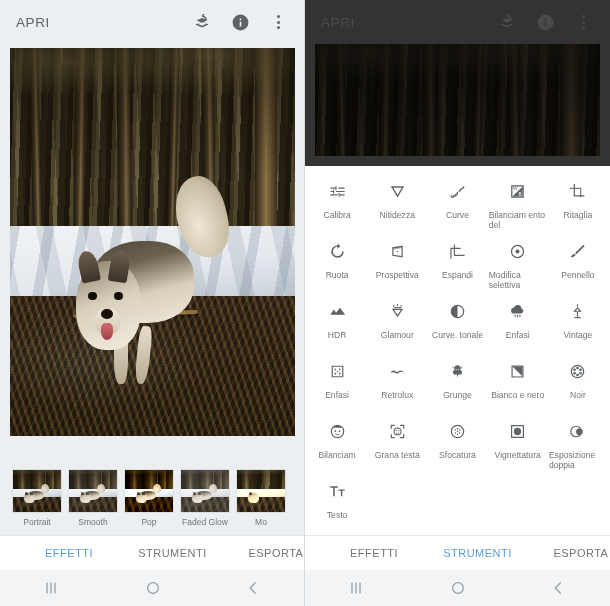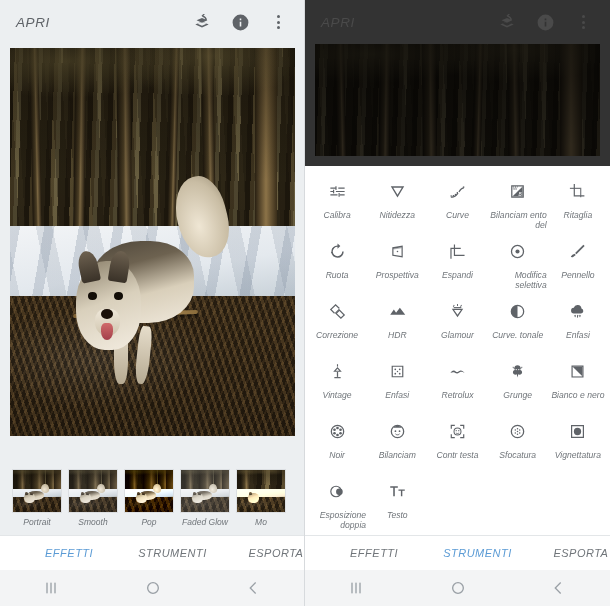--- a/index.html
+++ b/index.html
@@ -2,21 +2,21 @@
 <html><head>
 <meta charset="utf-8">
 <style>
   * { box-sizing: border-box; margin: 0; padding: 0; }
   html, body {
     width: 610px; height: 606px;
     font-family: "Liberation Sans", sans-serif;
     background: #ffffff;
     overflow: hidden;
   }
-  .screen { display: flex; width: 522px; height: 606px; font-style: italic; }
+  .screen { display: flex; width: 522px; height: 606px; }
   .panel { width: 305px; height: 606px; position: relative; display: flex; flex-direction: column; }
   .panel.left  { background: #eceff1; }
   .panel.right { background: #ffffff; }
 
   
   .appbar {
     height: 44px; flex: 0 0 44px;
     display: flex; align-items: center;
     padding: 0 10px 0 16px;
   }
@@ -187,21 +187,21 @@
     flex: 1 1 auto; background: #ffffff;
     display: grid; grid-template-columns: repeat(5, 1fr);
     grid-auto-rows: 60px; padding: 6px 2px 0 2px;
     align-content: start;
   }
   .tool { display: flex; flex-direction: column; align-items: center; justify-content: flex-start; padding-top: 6px; }
   .tool .ticon { height: 26px; display: flex; align-items: center; justify-content: center; }
   .tool .ticon svg { fill: #5f6368; }
   .tool .tlabel {
     margin-top: 6px; font-size: 8.6px; line-height: 10px; color: #70757a;
-    text-align: right; max-width: 58px;
+    text-align: left; max-width: 58px;
   }
 
   
   .tabs {
     position: absolute; left: 0; right: 0; bottom: 36px; height: 35px;
     background: #ffffff; display: flex; align-items: center;
     border-top: 1px solid #e3e6e8;
   }
   .tab {
     flex: 1 1 0; text-align: center; font-size: 11px;
@@ -568,29 +568,20 @@
             <svg width="19" height="19" viewBox="0 0 24 24">
               <path d="M19.4 3.6 21 5.2 10.6 15.6 9 14 19.4 3.6z"></path>
               <path d="M8.3 14.8 9.9 16.4 6.5 19c-1 .8-2.6.3-2.9-1 .9-.2 1.3-.8 1.5-1.6l3.2-1.6z"></path>
             </svg>
           </div>
           <div class="tlabel">Pennello</div>
         </div>
         <div class="tool">
           <div class="ticon">
             <svg width="19" height="19" viewBox="0 0 24 24">
-              <path d="M9.6 2.4 14.9 7.7 7.7 14.9 2.4 9.6 9.6 2.4zm0 2.2L4.6 9.6l5 5 5-5-5-5z"></path>
-              <path d="M14.4 9.1l7.2 7.2-5.3 5.3-7.2-7.2 5.3-5.3zm0 2.2-3.1 3.1 5 5 3.1-3.1-5-5z"></path>
-            </svg>
-          </div>
-          <div class="tlabel">Correzione</div>
-        </div>
-        <div class="tool">
-          <div class="ticon">
-            <svg width="19" height="19" viewBox="0 0 24 24">
               <path d="M7.4 9.6 12 16H2.8l4.6-6.4zM15 7.4 21.8 16H8.2L15 7.4z"></path>
             </svg>
           </div>
           <div class="tlabel">HDR</div>
         </div>
         <div class="tool">
           <div class="ticon">
             <svg width="19" height="19" viewBox="0 0 24 24">
               <path d="M4.8 8.4h14.4L12 19.2 4.8 8.4zm2.9 1.6L12 16.2 16.3 10H7.7z"></path>
               <path d="M7.2 6.4h9.6v1.4H7.2z"></path>
@@ -700,21 +691,21 @@
         <div class="tool">
           <div class="ticon">
             <svg width="19" height="19" viewBox="0 0 24 24">
               <path d="M3.4 3.4h5.2v1.5H4.9v3.7H3.4V3.4zM15.4 3.4h5.2v5.2h-1.5V4.9h-3.7V3.4zM3.4 15.4h1.5v3.7h3.7v1.5H3.4v-5.2zM19.1 15.4h1.5v5.2h-5.2v-1.5h3.7v-3.7z"></path>
               <circle cx="12" cy="12" r="4.4" fill="none" stroke="#5f6368" stroke-width="1.3"></circle>
               <circle cx="10.4" cy="11" r=".8"></circle>
               <circle cx="13.6" cy="11" r=".8"></circle>
               <path d="M10 13.6c.5.7 1.2 1 2 1s1.5-.3 2-1" fill="none" stroke="#5f6368" stroke-width="1.1"></path>
             </svg>
           </div>
-          <div class="tlabel">Contr testa</div>
+          <div class="tlabel">Grana testa</div>
         </div>
         <div class="tool">
           <div class="ticon">
             <svg width="19" height="19" viewBox="0 0 24 24">
               <path d="M12 3.4a8.6 8.6 0 1 0 0 17.2 8.6 8.6 0 0 0 0-17.2zm0 1.6a7 7 0 1 1 0 14 7 7 0 0 1 0-14z"></path>
               <circle cx="12" cy="8.4" r=".95"></circle>
               <circle cx="9.2" cy="10.2" r=".95"></circle>
               <circle cx="14.8" cy="10.2" r=".95"></circle>
               <circle cx="12" cy="12" r=".95"></circle>
               <circle cx="9.2" cy="13.8" r=".95"></circle>

